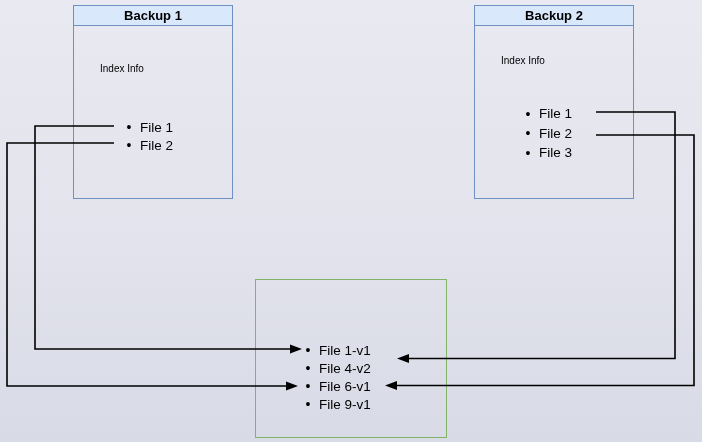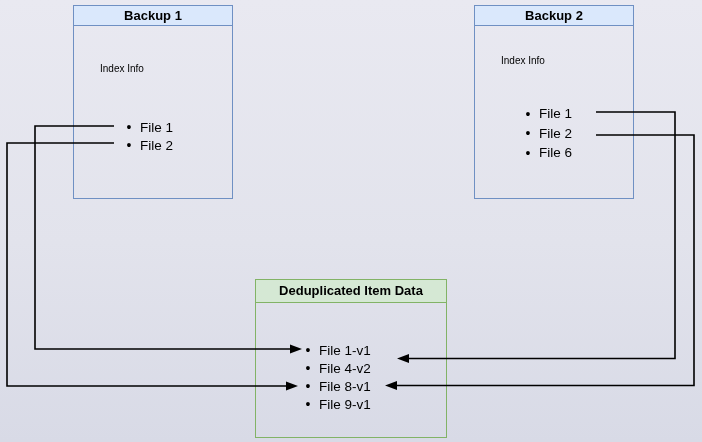--- a/index.html
+++ b/index.html
@@ -115,39 +115,38 @@
       <li>
         <span class="bullet">•</span>
         <span>File 1</span>
       </li>
       <li>
         <span class="bullet">•</span>
         <span>File 2</span>
       </li>
       <li>
         <span class="bullet">•</span>
-        <span>File 6</span>
+        <span>File 3</span>
       </li>
     </ul>
   </div>
 
   <div class="box green" id="dedup">
-    <div class="box-header">Deduplicated Item Data</div>
     <ul class="file-list">
       <li>
         <span class="bullet">•</span>
         <span>File 1-v1</span>
       </li>
       <li>
         <span class="bullet">•</span>
         <span>File 4-v2</span>
       </li>
       <li>
         <span class="bullet">•</span>
-        <span>File 8-v1</span>
+        <span>File 6-v1</span>
       </li>
       <li>
         <span class="bullet">•</span>
         <span>File 9-v1</span>
       </li>
     </ul>
   </div>
 
   <svg class="connector-layer" viewBox="0 0 702 442" xmlns="http://www.w3.org/2000/svg">
 

